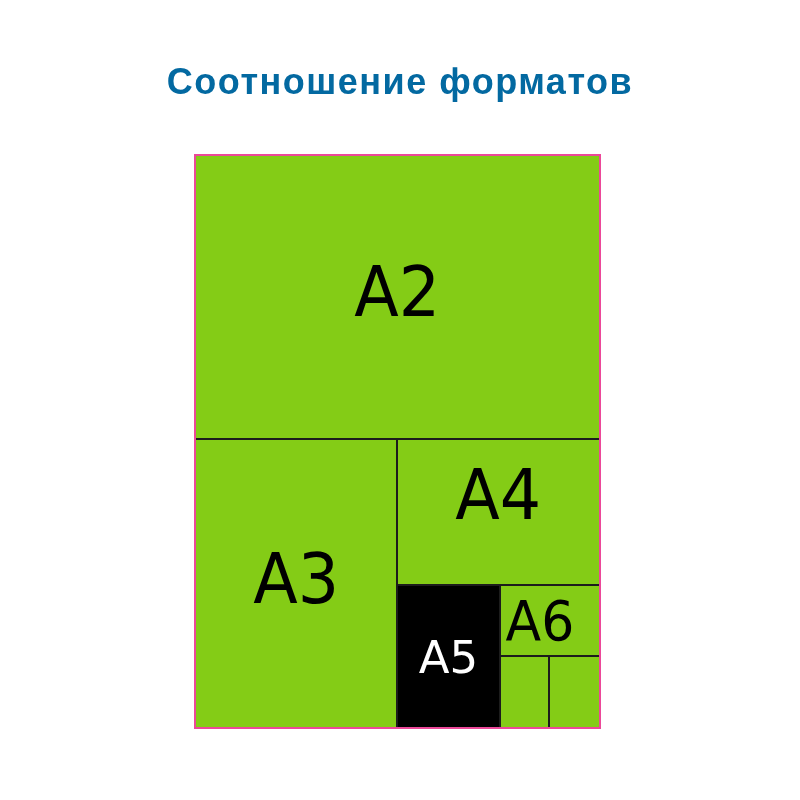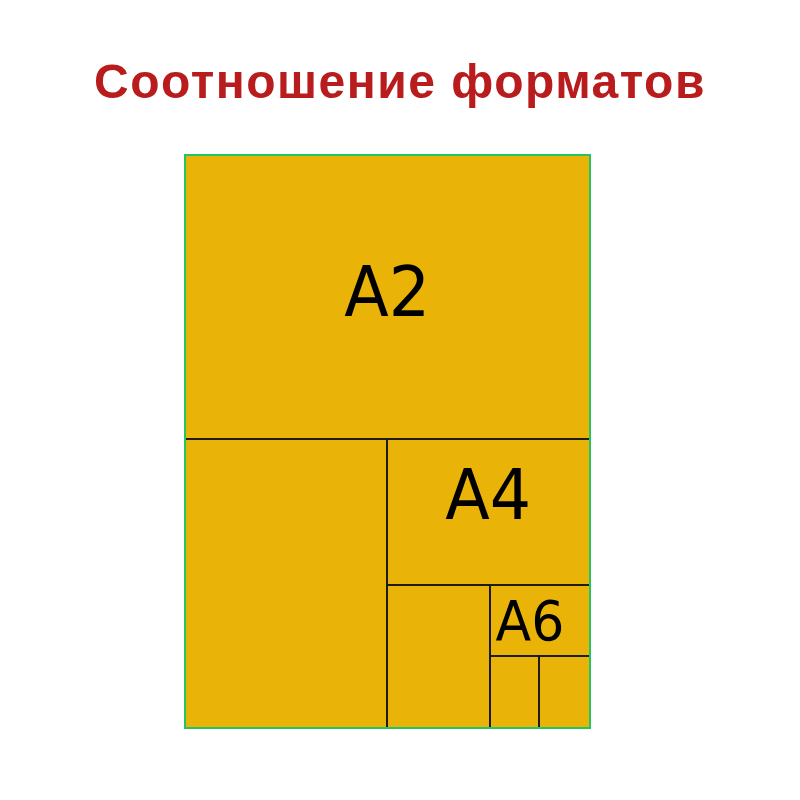--- a/index.html
+++ b/index.html
@@ -16,34 +16,34 @@
     font-family: "DejaVu Sans", sans-serif;
   }
   .title {
     position: absolute;
     top: 54px;
     left: 0;
     width: 800px;
     text-align: center;
     font-family: "Liberation Sans", sans-serif;
     font-weight: 700;
-    font-size: 48px;
+    font-size: 36px;
     line-height: 56px;
     letter-spacing: 1.5px;
-    color: #b91c1c;
+    color: #0369a1;
     white-space: nowrap;
   }
   .diagram {
     position: absolute;
-    left: 184px;
+    left: 194px;
     top: 154px;
     width: 403px;
     height: 571px;
-    border: 2px solid #22c55e;
-    background: #eab308;
+    border: 2px solid #ec4899;
+    background: #84cc16;
   }
   .region {
     position: absolute;
     display: flex;
     align-items: center;
     justify-content: center;
   }
   .region.a2 { left: 0;     top: 0;     width: 403px; height: 282px; }
   .region.a3 { left: 0;     top: 284px; width: 200px; height: 287px; }
   .region.a4 { left: 202px; top: 284px; width: 201px; height: 120px; }
@@ -89,25 +89,31 @@
 <div class="page">
 
   <div class="title">Соотношение форматов</div>
 
   <div class="diagram">
 
     <div class="region a2">
       <span class="lbl lg">A2</span>
     </div>
 
+    <div class="region a3">
+      <span class="lbl lg">A3</span>
+    </div>
 
     <div class="region a4">
       <span class="lbl lg">A4</span>
     </div>
 
+    <div class="region a5" style="background: rgb(0, 0, 0);">
+      <span class="lbl a5lbl" style="color: rgb(255, 255, 255);">A5</span>
+    </div>
 
     <div class="region a6">
       <span class="lbl a6lbl">A6</span>
     </div>
 
     <div class="region a7l"></div>
     <div class="region a7r"></div>
 
     <div class="line l-a2bottom"></div>
     <div class="line l-a3a4"></div>

